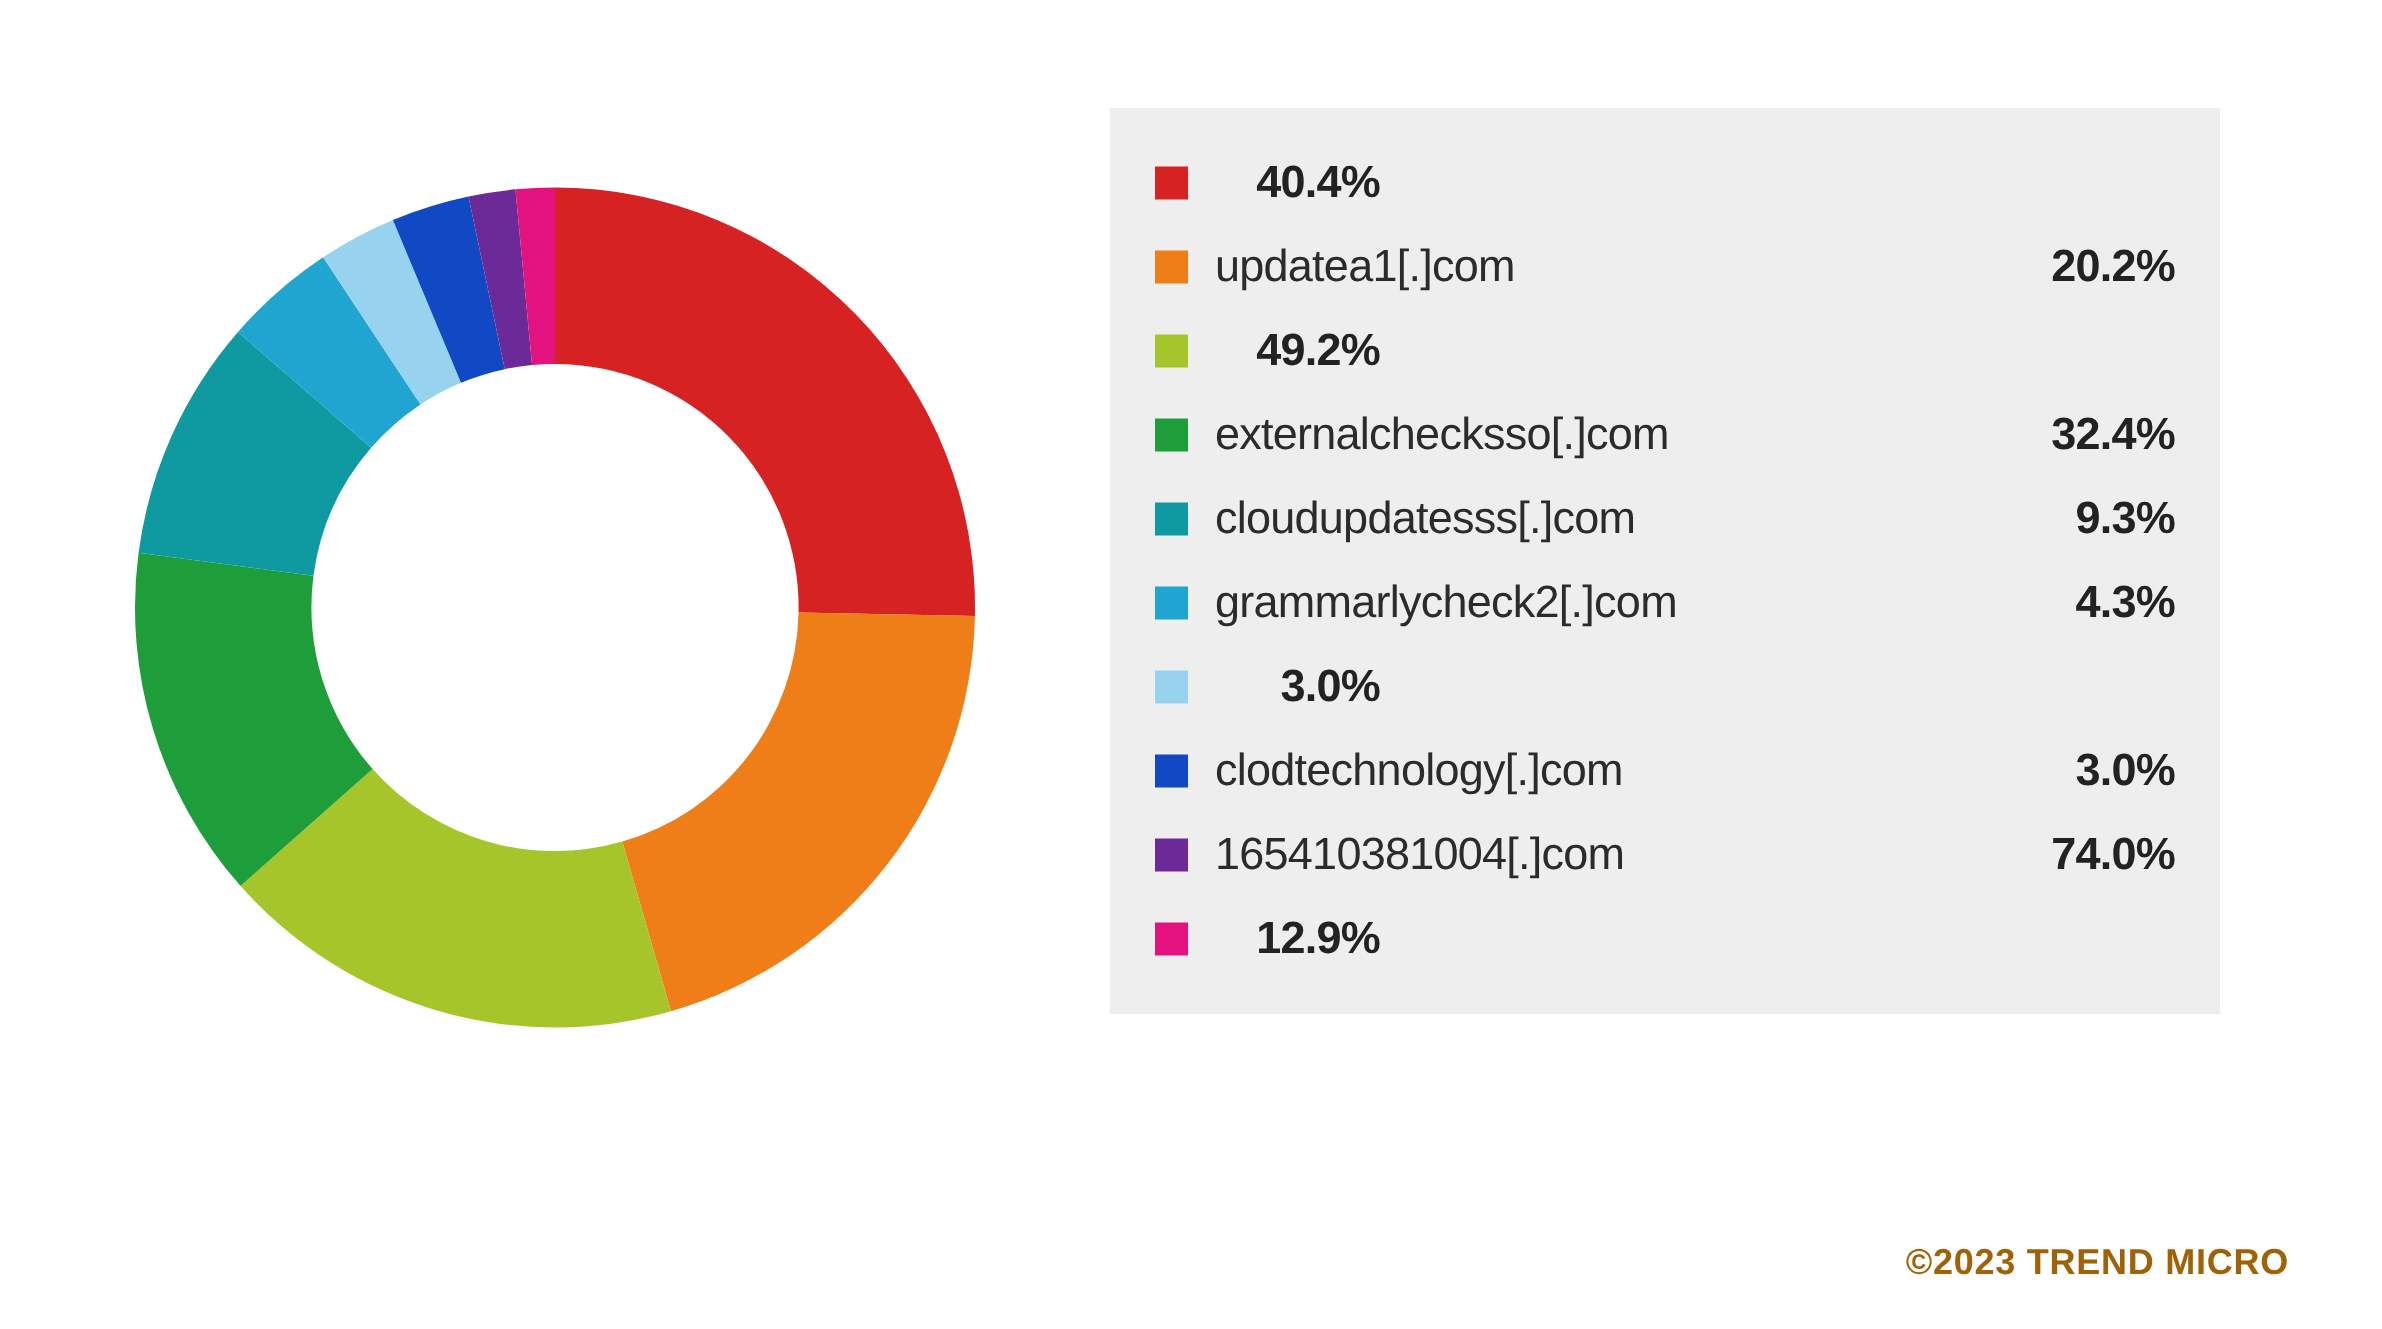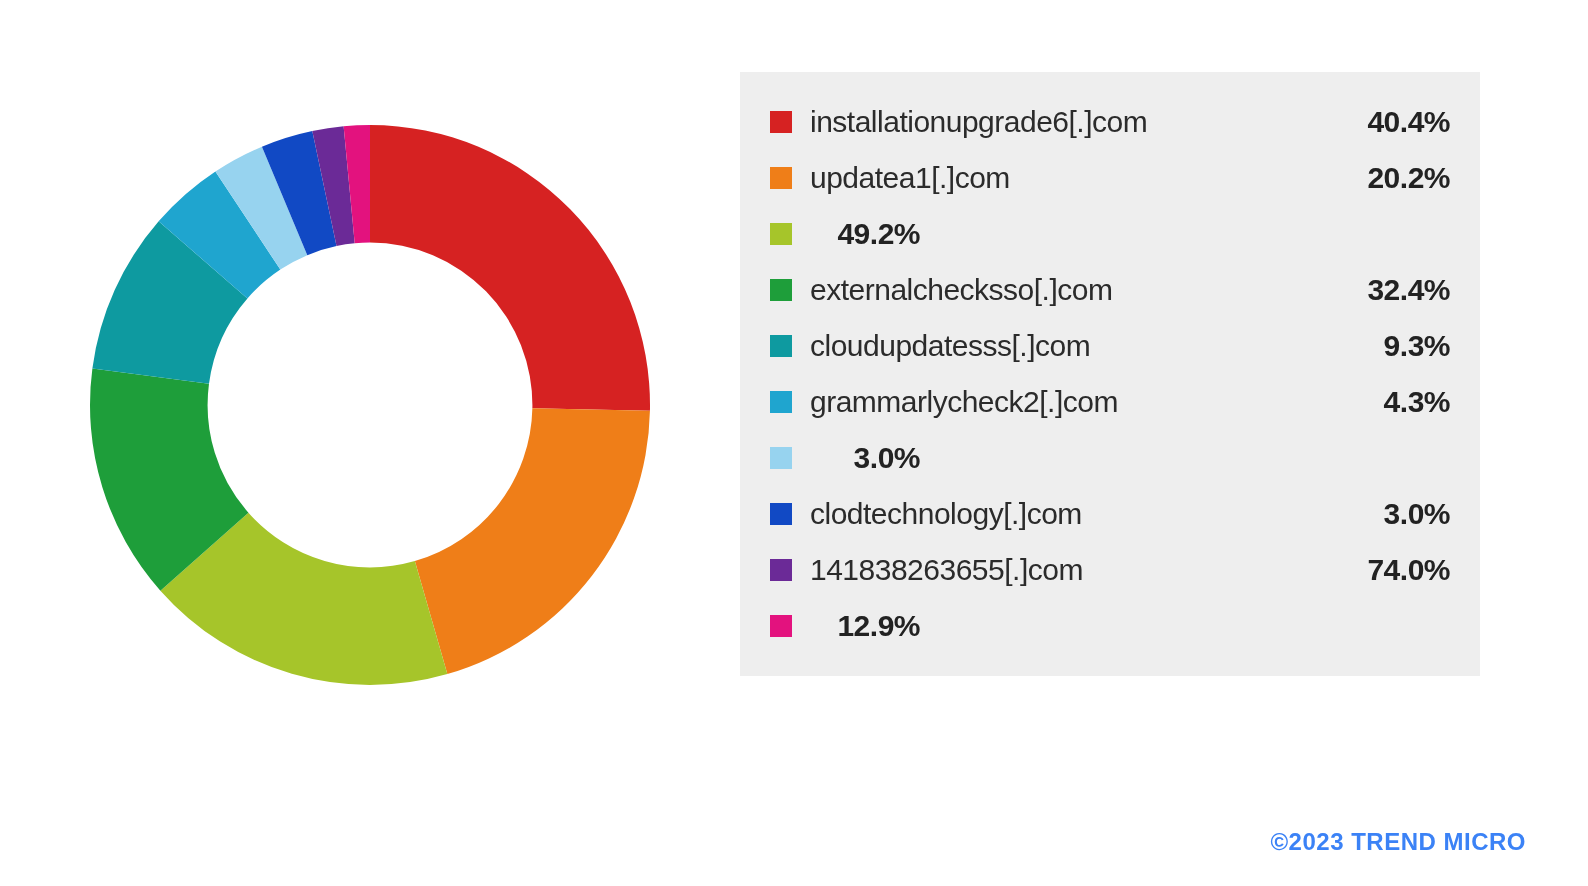--- a/index.html
+++ b/index.html
@@ -61,21 +61,21 @@
     text-align: right;
     min-width: 110px;
   }
   .credit {
     position: absolute;
     right: 62px;
     bottom: 30px;
     font-size: 24px;
     font-weight: 600;
     letter-spacing: 0.5px;
-    color: #3b82f6;
+    color: #a16207;
   }
 </style>
 </head>
 <body>
 
 <div class="stage">
 
   <div class="chart-wrap">
     <svg id="donut-svg" width="620" height="620" viewBox="0 0 620 620">
         <path d="M 310 30 A 280 280 0 0 1 589.9415063938993 315.72302349413525 L 472.3660737084616 313.31935362659846 A 162.39999999999998 162.39999999999998 0 0 0 310 147.60000000000002 Z" fill="#d62222"></path>
@@ -87,21 +87,20 @@
         <path d="M 155.40257902114033 76.54842594943756 A 280 280 0 0 1 201.9341234813079 51.694432246908775 L 247.3217916191586 160.18277070320713 A 162.39999999999998 162.39999999999998 0 0 0 220.3334958322614 174.5980870506738 Z" fill="#97d3ef"></path>
         <path d="M 201.9341234813079 51.694432246908775 A 280 280 0 0 1 252.30160080472598 36.009316343962496 L 276.53492846674106 151.08540347949827 A 162.39999999999998 162.39999999999998 0 0 0 247.3217916191586 160.18277070320713 Z" fill="#1149c4"></path>
         <path d="M 252.30160080472598 36.009316343962496 A 280 280 0 0 1 283.6233738282646 31.245137097491124 L 294.7015568203935 148.32217951654488 A 162.39999999999998 162.39999999999998 0 0 0 276.53492846674106 151.08540347949827 Z" fill="#6b2a97"></path>
         <path d="M 283.6233738282646 31.245137097491124 A 280 280 0 0 1 309.99999999999994 30 L 309.99999999999994 147.60000000000002 A 162.39999999999998 162.39999999999998 0 0 0 294.7015568203935 148.32217951654488 Z" fill="#e3127e"></path>
       </svg>
   </div>
 
   <div class="legend-panel" id="legend-panel">
       <div class="legend-row">
         <span class="legend-swatch" style="background: rgb(214, 34, 34);"></span>
-        <span class="legend-label">installationupgrade6[.]com</span>
         <span class="legend-value">40.4%</span>
       </div>
       <div class="legend-row">
         <span class="legend-swatch" style="background: rgb(239, 126, 24);"></span>
         <span class="legend-label">updatea1[.]com</span>
         <span class="legend-value">20.2%</span>
       </div>
       <div class="legend-row">
         <span class="legend-swatch" style="background: rgb(166, 197, 42);"></span>
         <span class="legend-value">49.2%</span>
@@ -125,21 +124,21 @@
         <span class="legend-swatch" style="background: rgb(151, 211, 239);"></span>
         <span class="legend-value">3.0%</span>
       </div>
       <div class="legend-row">
         <span class="legend-swatch" style="background: rgb(17, 73, 196);"></span>
         <span class="legend-label">clodtechnology[.]com</span>
         <span class="legend-value">3.0%</span>
       </div>
       <div class="legend-row">
         <span class="legend-swatch" style="background: rgb(107, 42, 151);"></span>
-        <span class="legend-label">141838263655[.]com</span>
+        <span class="legend-label">165410381004[.]com</span>
         <span class="legend-value">74.0%</span>
       </div>
       <div class="legend-row">
         <span class="legend-swatch" style="background: rgb(227, 18, 126);"></span>
         <span class="legend-value">12.9%</span>
       </div>
     </div>
 
   <div class="credit">©2023 TREND MICRO</div>
 

